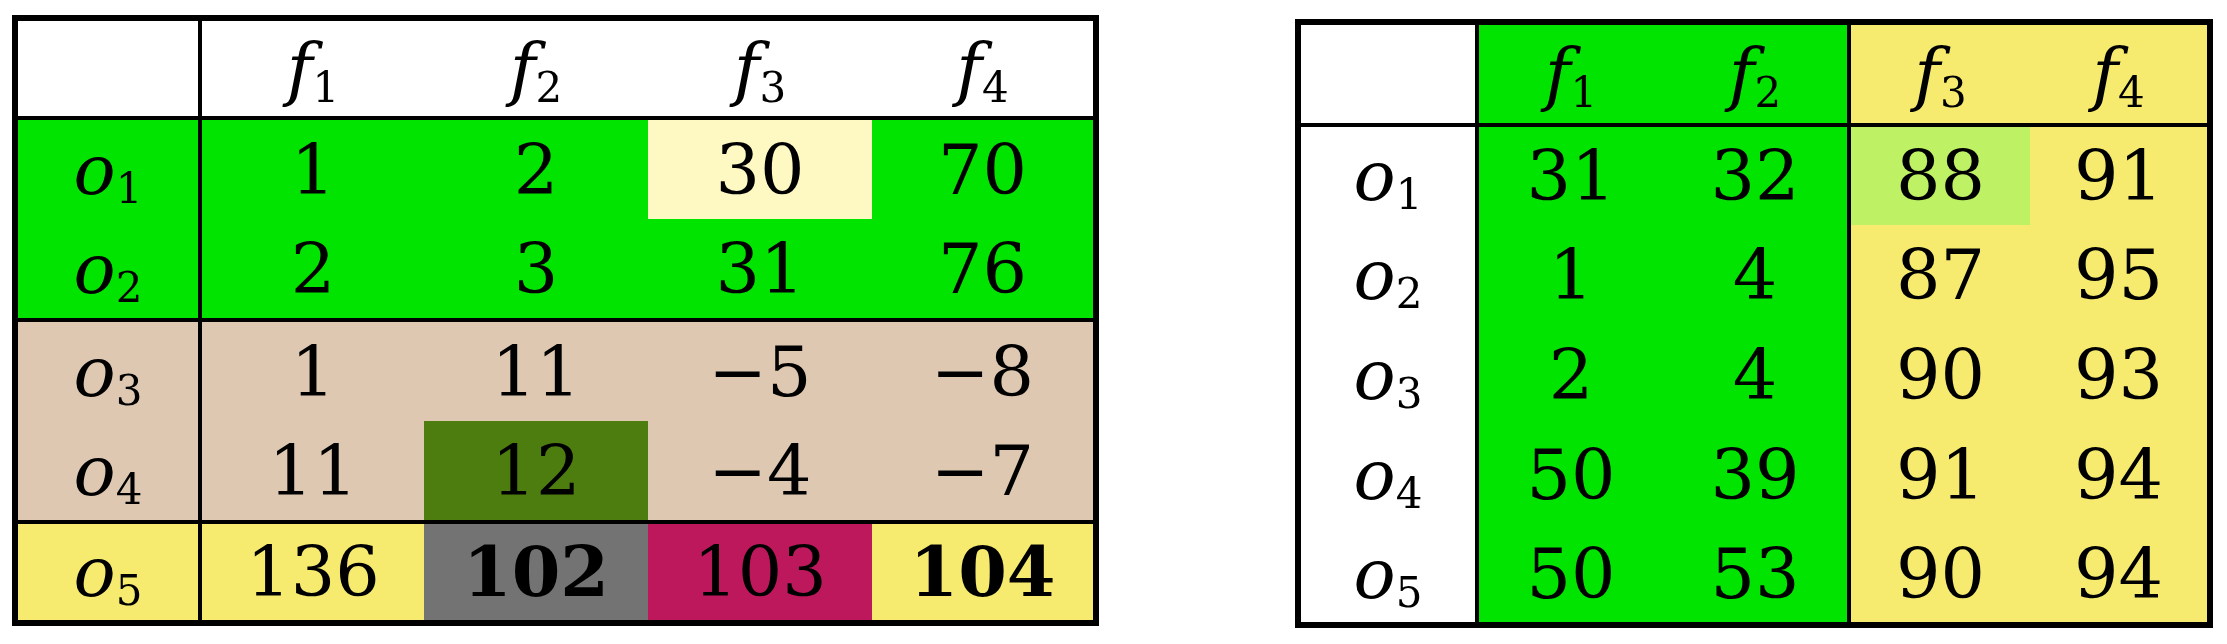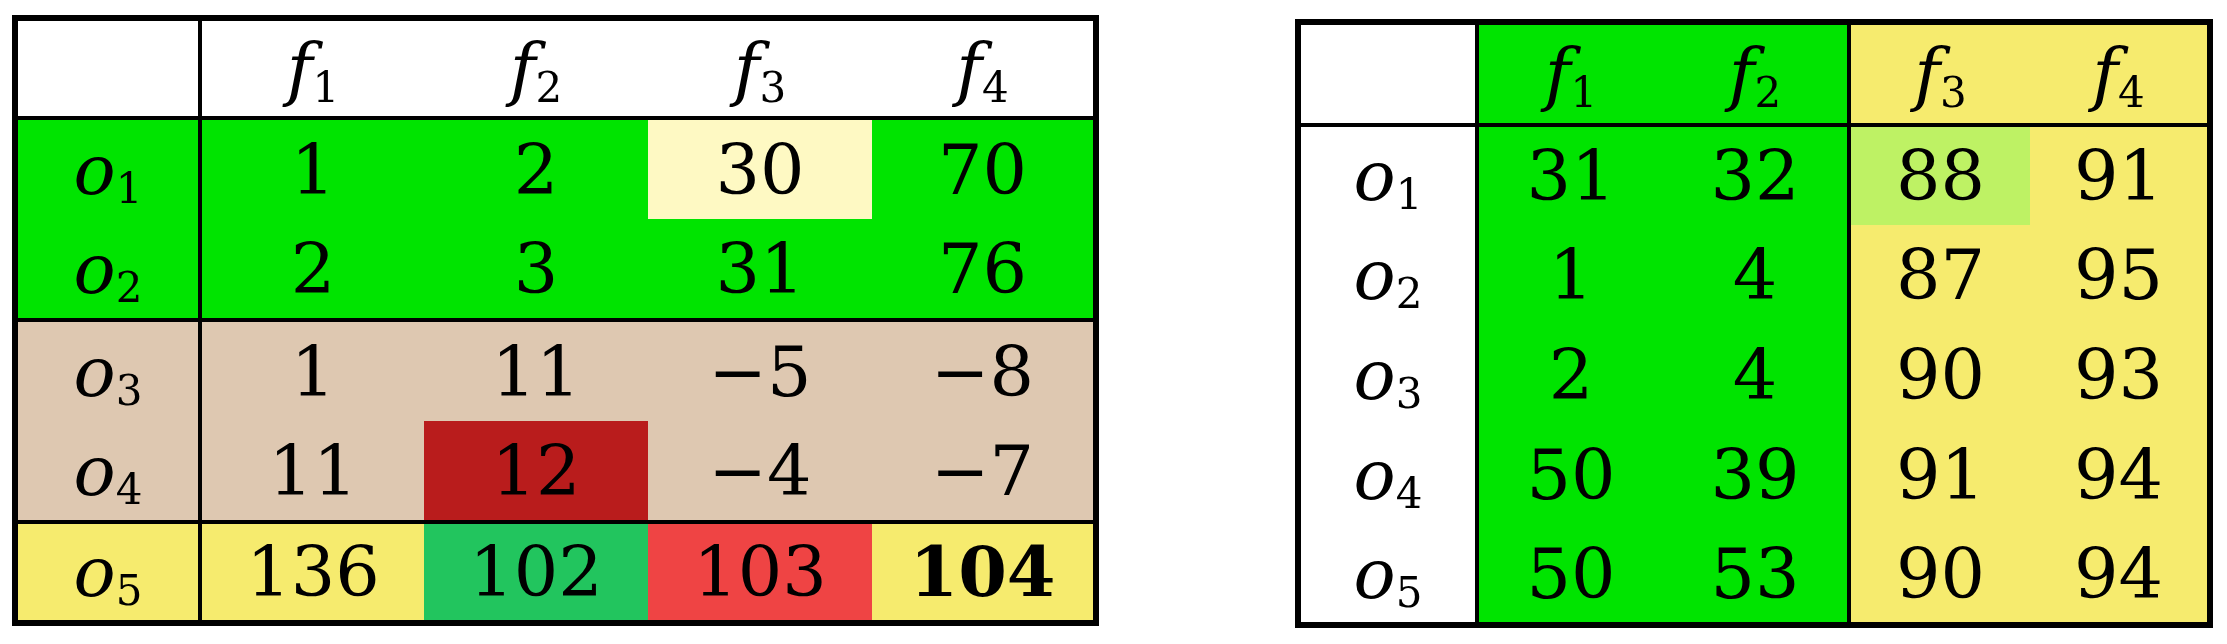--- a/index.html
+++ b/index.html
@@ -101,29 +101,29 @@
     <tr>
       <td class="lblcol" style="background-color: rgb(222, 200, 177);"><span class="mi">o</span><sub class="msub">3</sub></td>
       <td style="background-color: rgb(222, 200, 177);">1</td>
       <td style="background-color: rgb(222, 200, 177);">11</td>
       <td style="background-color: rgb(222, 200, 177);">−5</td>
       <td style="background-color: rgb(222, 200, 177);">−8</td>
     </tr>
     <tr class="hline">
       <td class="lblcol" style="background-color: rgb(222, 200, 177);"><span class="mi">o</span><sub class="msub">4</sub></td>
       <td style="background-color: rgb(222, 200, 177);">11</td>
-      <td style="background-color: #b91c1c;">12</td>
+      <td style="background-color: #4d7c0f;">12</td>
       <td style="background-color: rgb(222, 200, 177);">−4</td>
       <td style="background-color: rgb(222, 200, 177);">−7</td>
     </tr>
     <tr>
       <td class="lblcol" style="background-color: rgb(246, 235, 110);"><span class="mi">o</span><sub class="msub">5</sub></td>
       <td style="background-color: rgb(246, 235, 110);">136</td>
-      <td style="background-color: #22c55e;">102</td>
-      <td style="background-color: #ef4444;">103</td>
+      <td style="background-color: #737373; font-weight: bold;">102</td>
+      <td style="background-color: #be185d;">103</td>
       <td style="background-color: rgb(246, 235, 110); font-weight: bold;">104</td>
     </tr>
   </tbody>
     </table>
 
   <table class="tbl" id="right-table">
     <colgroup>
       <col style="width:179px">
       <col style="width:186px">
       <col style="width:186px">

